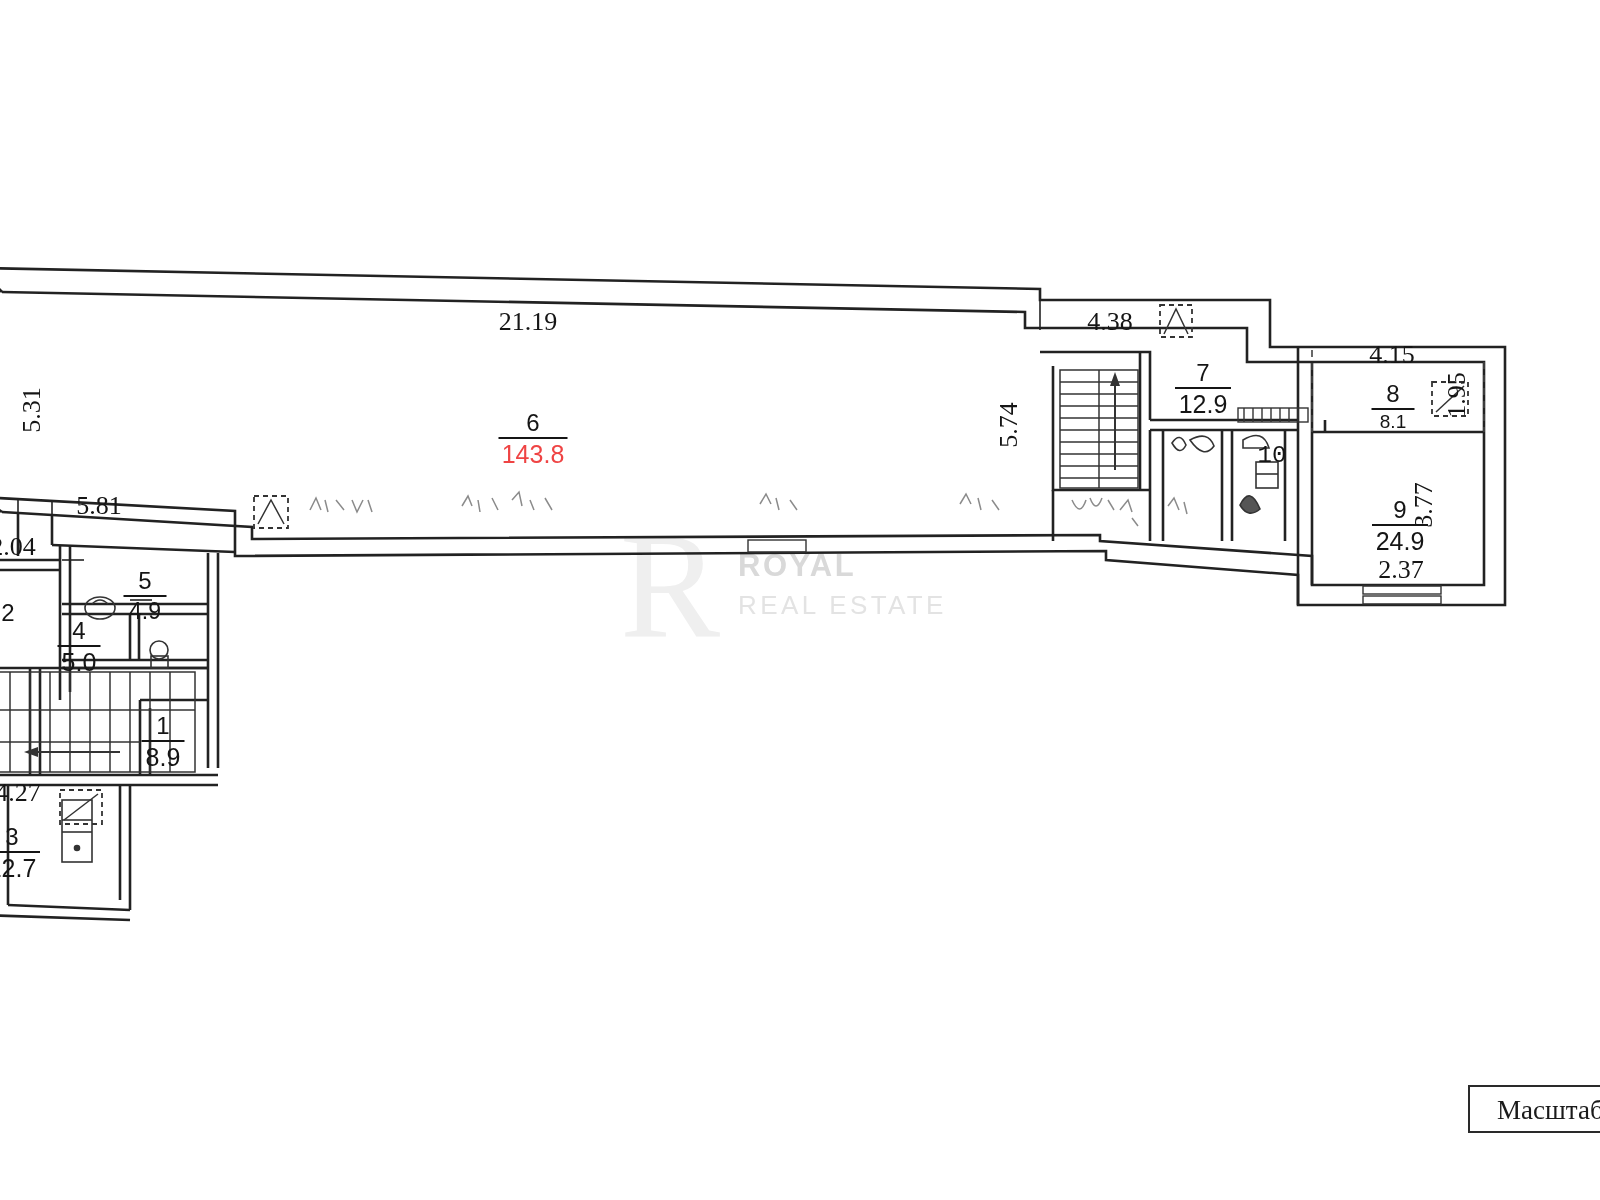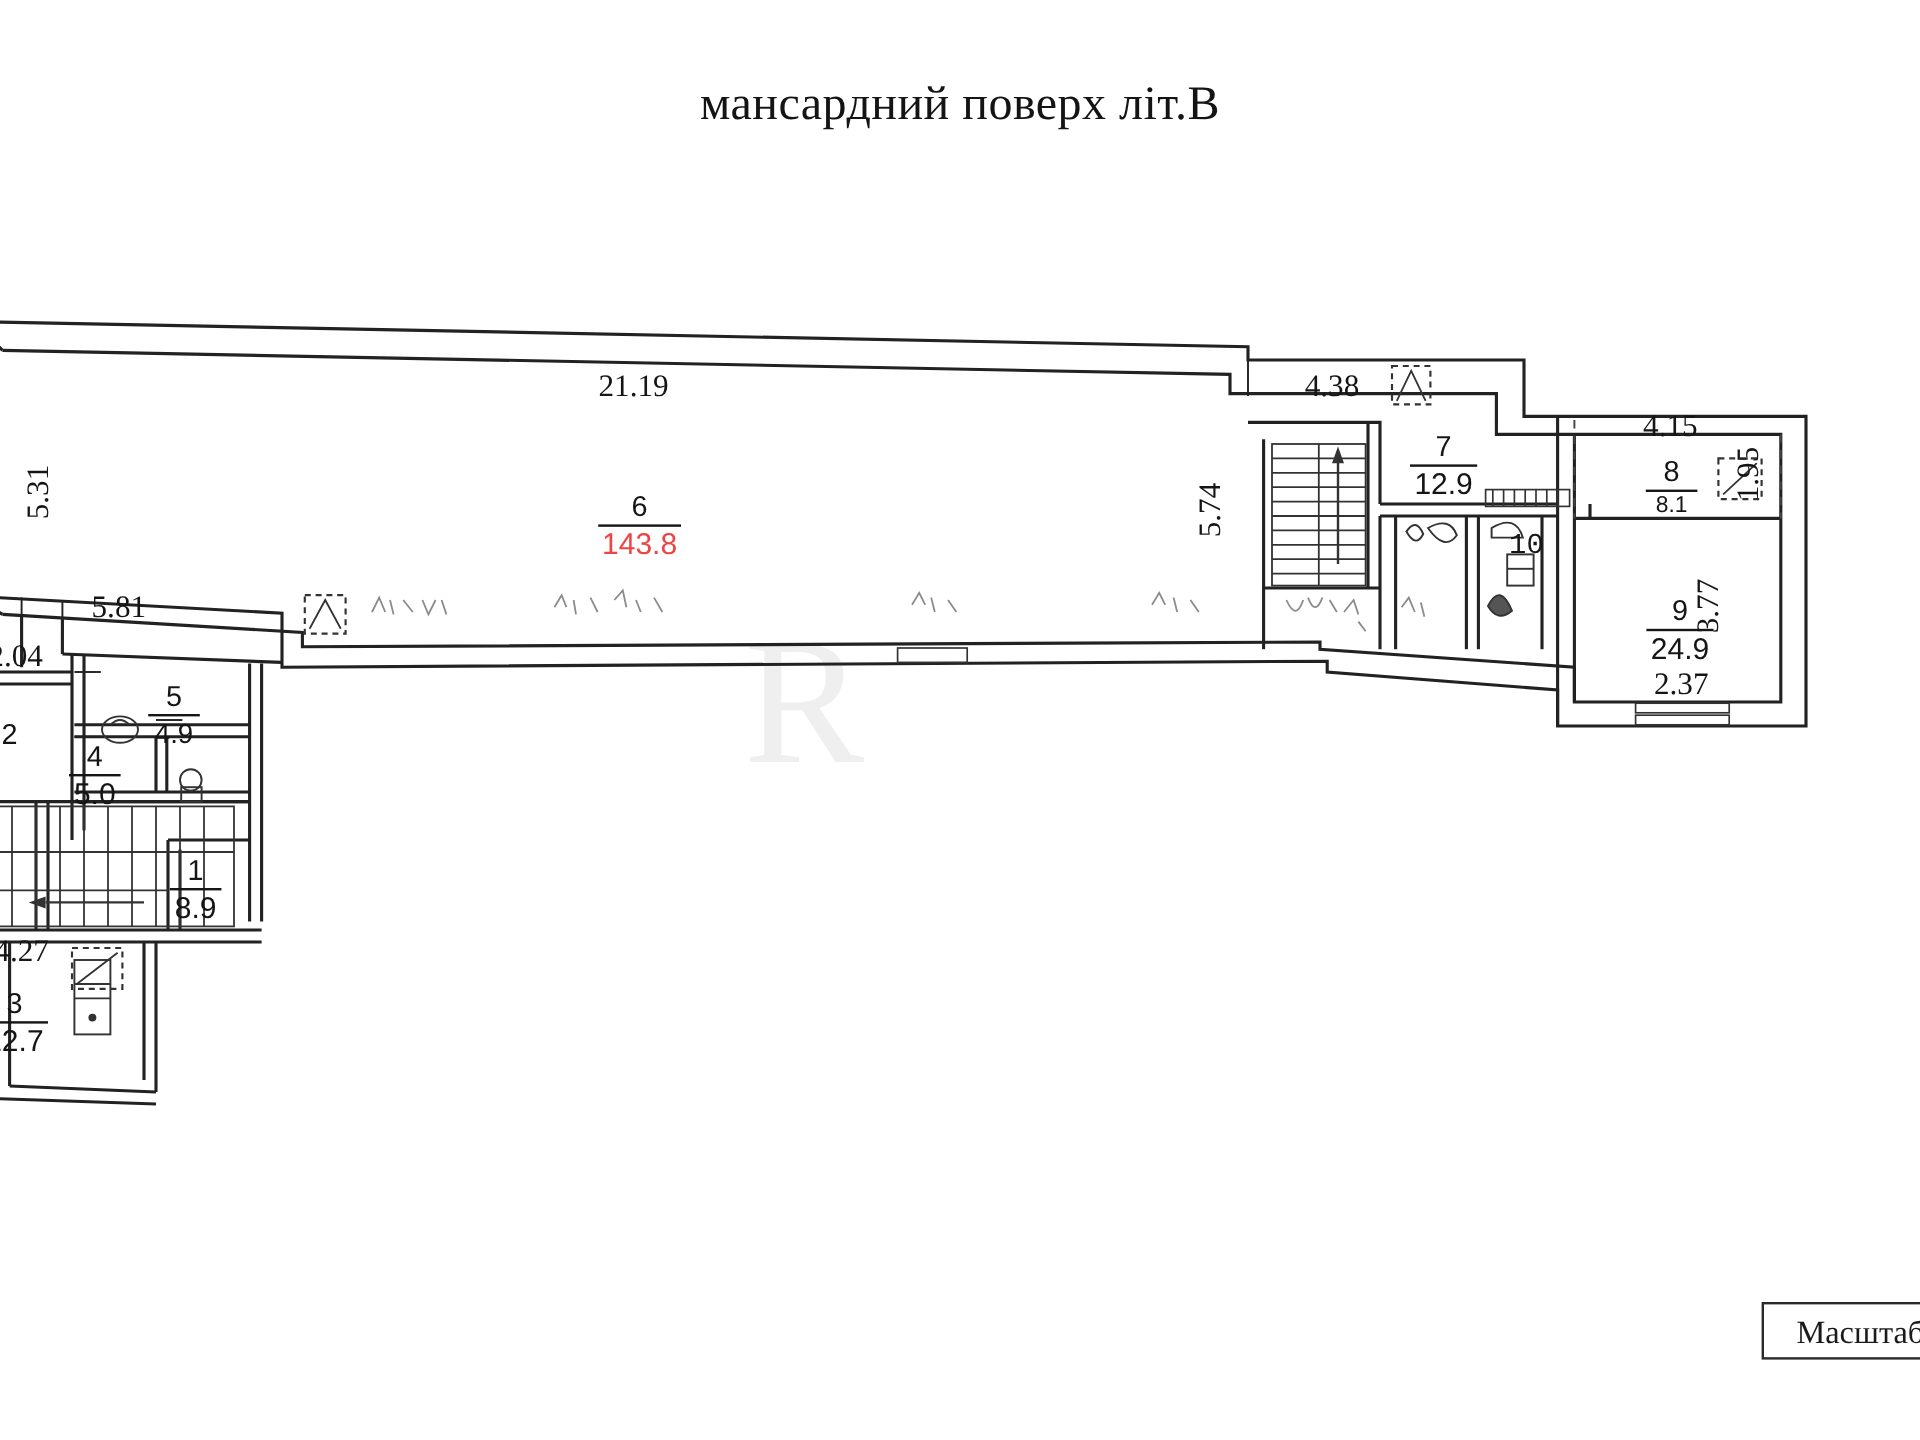--- a/index.html
+++ b/index.html
@@ -93,24 +93,27 @@
   }
   .dim, .rlabel, .scribble {
     font-family: "Liberation Sans", sans-serif;
   }
 </style>
 </head>
 <body>
 
 <div id="plan-root">
 
-  <div class="title">мансардний поверх літ.В</div>
 
   <div class="wm">
     <div class="wm-mark">R</div>
+    <div class="wm-text">
+      <div class="wm-t1">ROYAL</div>
+      <div class="wm-t2">REAL ESTATE</div>
+    </div>
   </div>
 
   <svg id="drawing" width="1600" height="1200" viewBox="0 0 1600 1200">
 
     <g fill="none" stroke="#222222" stroke-width="2.6" stroke-linejoin="miter">
 
       <path d="M -20 268 L 1040 289 L 1040 300 L 1270 300 L 1270 305 L 1270 347
                L 1505 347 L 1505 605 L 1298 605 L 1298 575 L 1106 560 L 1106 551
                L 235 556 L 235 511 L -20 497"></path>
       <path d="M 2 292 L 1025 312 L 1025 328 L 1247 328 L 1247 362 L 1484 362

